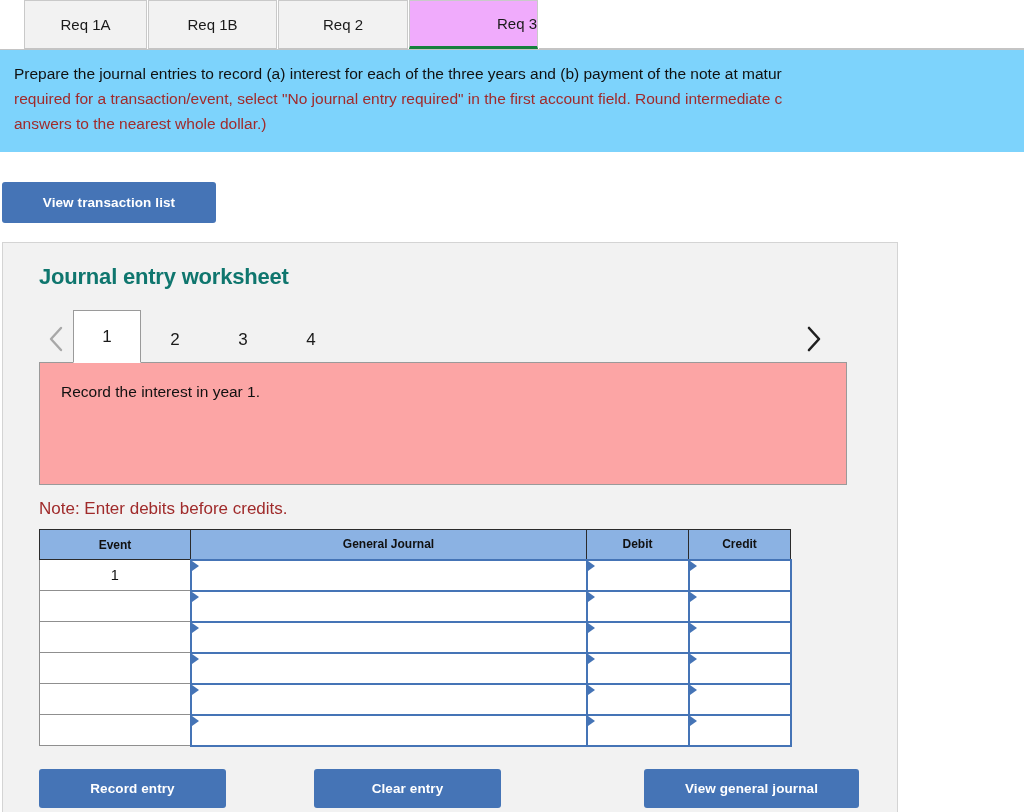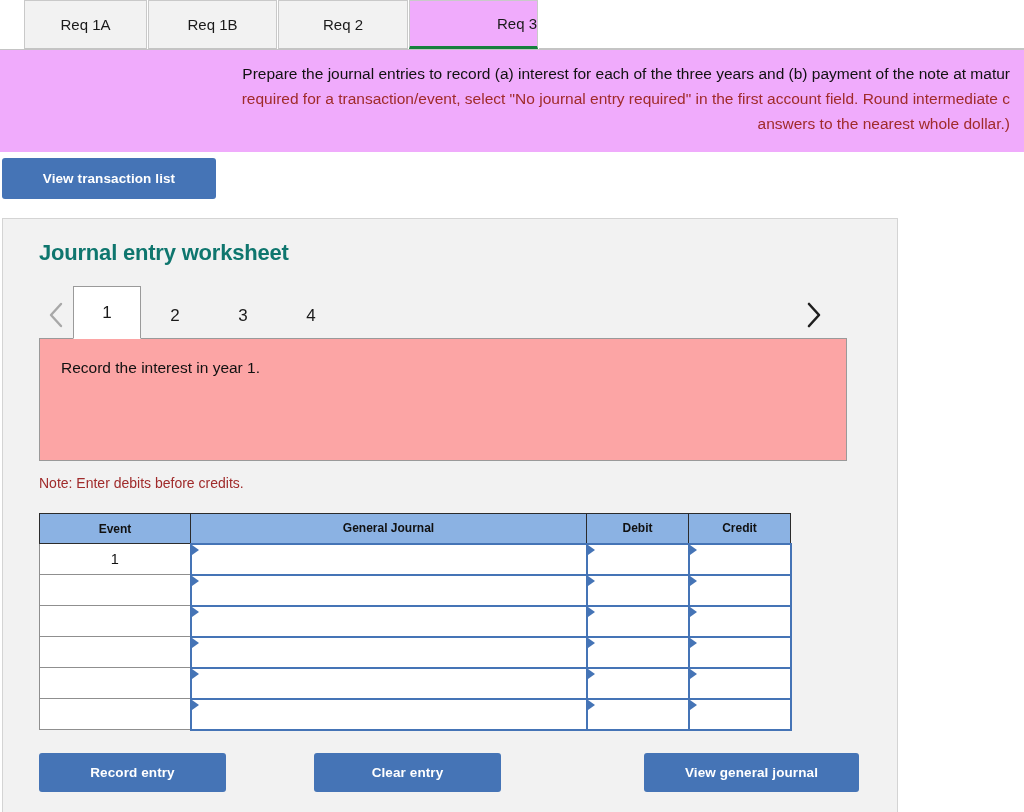--- a/index.html
+++ b/index.html
@@ -46,25 +46,24 @@
   }
   .req-tab-filler {
     flex: 1;
     height: 49px;
     background: #ffffff;
     border-bottom: 1px solid #c4c4c4;
   }
 
   
   .instructions {
-    background: #f0abfc;
+    background: #7dd3fc;
     padding: 11px 14px 16px 14px;
     width: 1024px;
     min-height: 92px;
-    text-align: right;
   }
   .instructions p {
     margin: 0;
     font-size: 15.5px;
     line-height: 25px;
     color: #111111;
     white-space: nowrap;
     overflow: hidden;
   }
   .instructions .red {
@@ -77,21 +76,21 @@
     color: #ffffff;
     border: none;
     border-radius: 3px;
     font-family: "Liberation Sans", sans-serif;
     font-weight: bold;
     font-size: 13.5px;
     cursor: pointer;
     letter-spacing: 0.1px;
   }
   .transaction-list-wrap {
-    padding: 6px 0 0 2px;
+    padding: 30px 0 0 2px;
   }
   .btn-transaction-list {
     width: 214px;
     height: 41px;
   }
 
   
   .panel {
     margin: 19px 0 0 2px;
     width: 896px;
@@ -155,22 +154,22 @@
     height: 123px;
     width: 808px;
     padding: 20px 0 3px 21px;
     font-size: 15.5px;
     color: #111111;
     position: relative;
     z-index: 1;
   }
 
   .note {
-    margin: 14px 0 22px 0;
-    font-size: 14px;
+    margin: 14px 0 10px 0;
+    font-size: 17px;
     color: #a02b2b;
   }
 
   
   table.journal {
     border-collapse: collapse;
     width: 751px;
     table-layout: fixed;
   }
   table.journal th {

